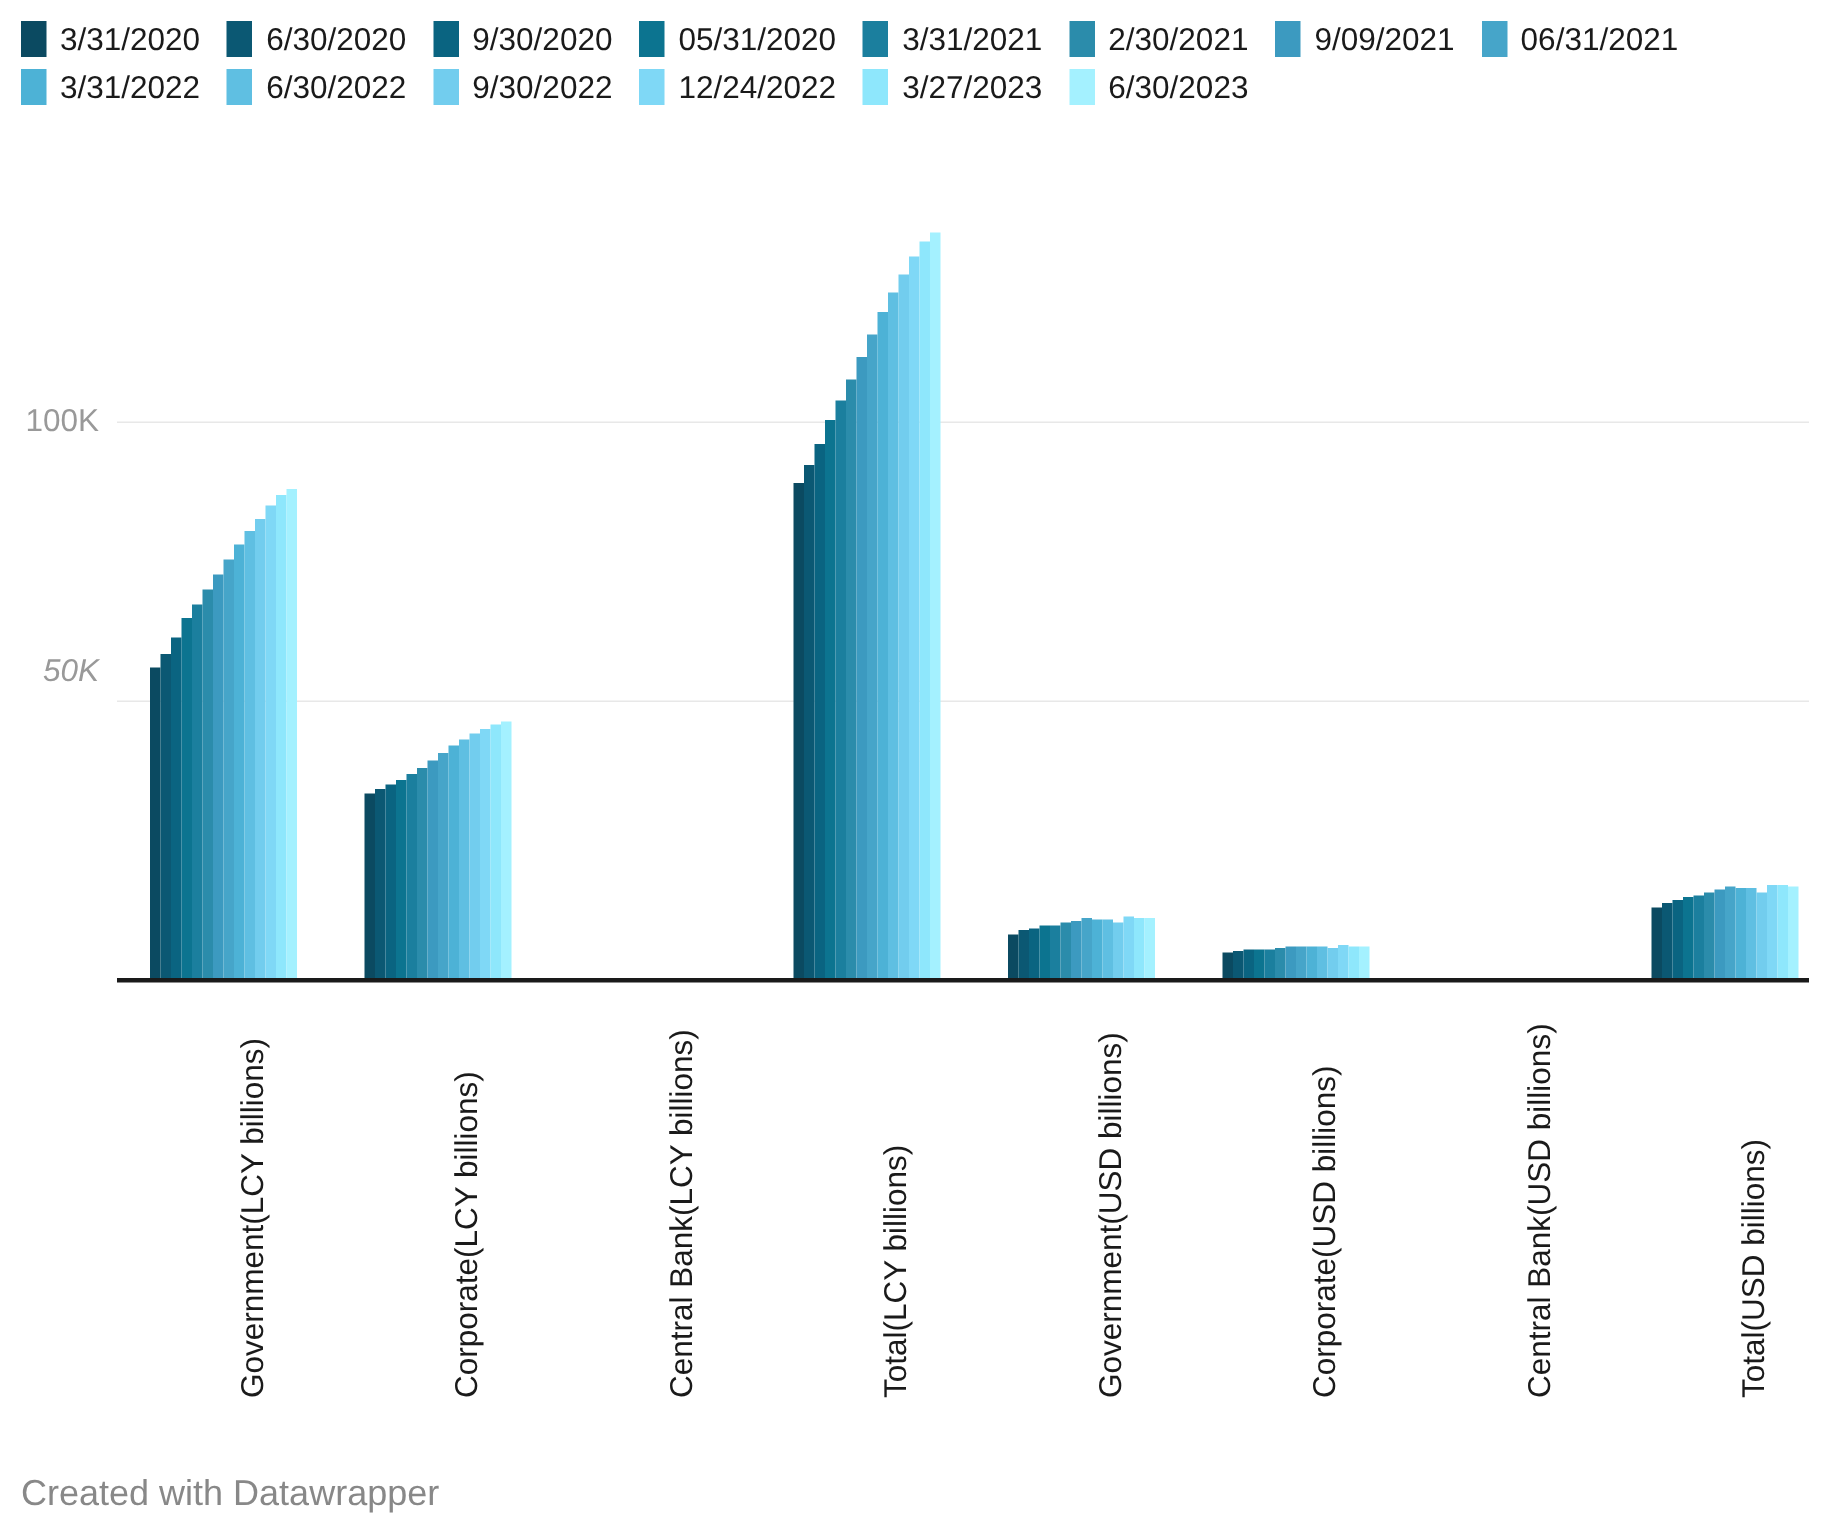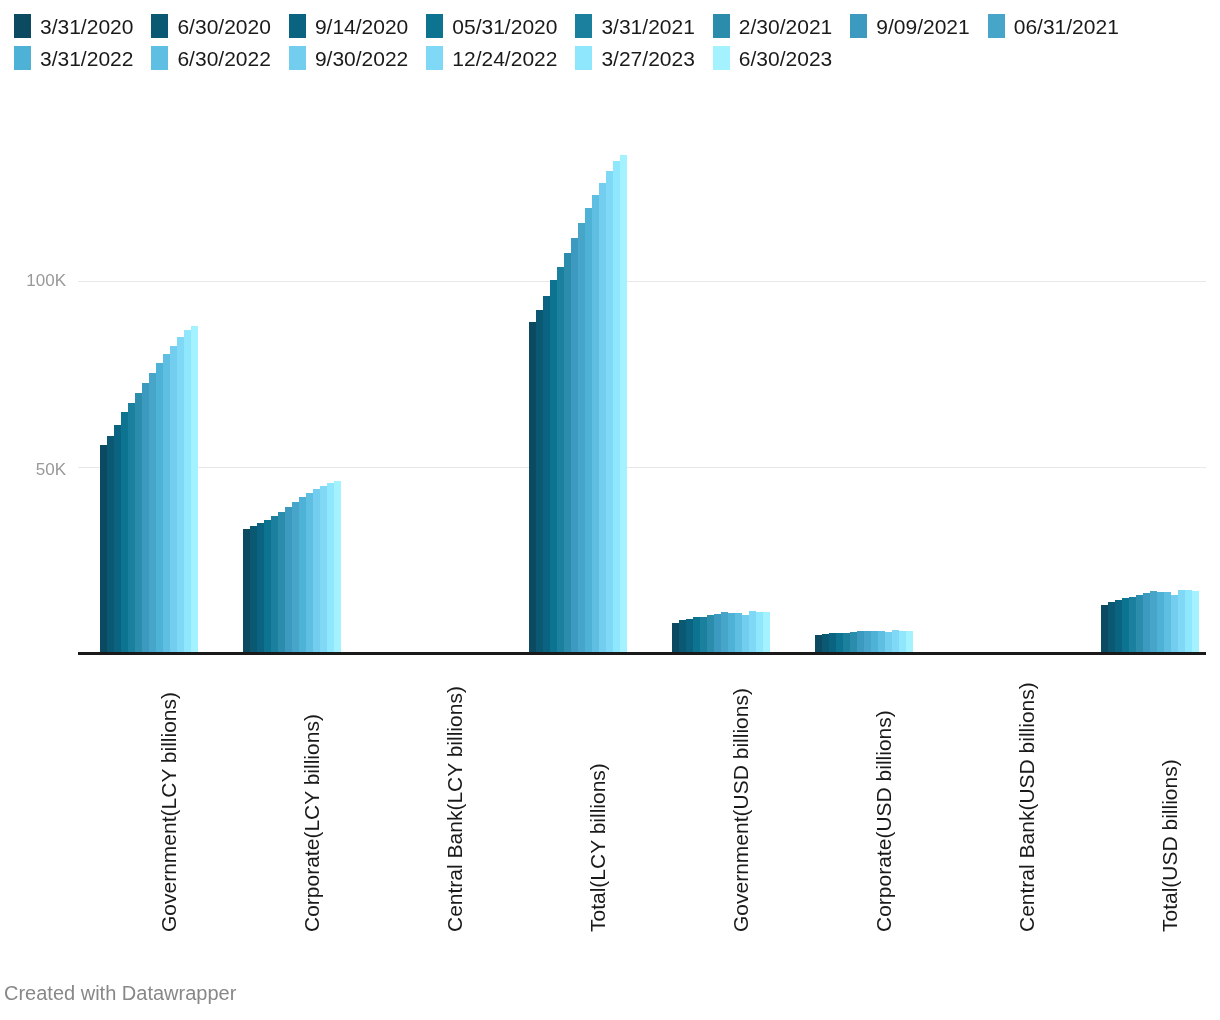--- a/index.html
+++ b/index.html
@@ -51,21 +51,21 @@
   .gridline {
     position: absolute;
     left: 78px;
     width: 1128px;
     height: 1px;
     background: #e8e8e8;
   }
   .ytick-label {
     position: absolute;
     right: 1154px;           
-    font-size: 17px;
+    font-size: 21px;
     color: #999999;
     white-space: nowrap;
     transform: translateY(-50%);
   }
   #axis-line {
     position: absolute;
     left: 78px; top: 542px;
     width: 1128px; height: 3px;
     background: #1a1a1a;
   }
@@ -96,40 +96,40 @@
     white-space: nowrap;
     font-size: 21px;
     color: #1a1a1a;
     left: 8px;
     top: 260px;
   }
 
   
   #footer {
     position: absolute;
-    left: 4px; top: 982px;
-    font-size: 20px;
+    left: 14px; top: 982px;
+    font-size: 24px;
     color: #888888;
   }
 </style>
 </head>
 <body>
 
 <div id="legend">
     <div class="legend-item">
       <span class="legend-swatch" style="background: rgb(11, 74, 97);"></span>
       <span class="legend-label">3/31/2020</span>
     </div>
     <div class="legend-item">
       <span class="legend-swatch" style="background: rgb(11, 88, 115);"></span>
       <span class="legend-label">6/30/2020</span>
     </div>
     <div class="legend-item">
       <span class="legend-swatch" style="background: rgb(10, 100, 129);"></span>
-      <span class="legend-label">9/14/2020</span>
+      <span class="legend-label">9/30/2020</span>
     </div>
     <div class="legend-item">
       <span class="legend-swatch" style="background: rgb(12, 116, 144);"></span>
       <span class="legend-label">05/31/2020</span>
     </div>
     <div class="legend-item">
       <span class="legend-swatch" style="background: rgb(27, 127, 158);"></span>
       <span class="legend-label">3/31/2021</span>
     </div>
     <div class="legend-item">
@@ -170,21 +170,21 @@
     </div>
   </div>
 
 <div id="plot">
   <div id="gridlines">
       <div class="gridline" style="top: 171px;"></div>
       <div class="gridline" style="top: 356.5px;"></div>
     </div>
   <div id="yticks">
       <div class="ytick-label" style="top: 171px;">100K</div>
-      <div class="ytick-label" style="top: 360px;">50K</div>
+      <div class="ytick-label" style="top: 338px; font-style: italic;">50K</div>
     </div>
   <div id="bars">
       <div class="bar-group" style="left: 100px; width: 98px;">
         <div class="bar" style="height: 207.018px; background: rgb(11, 74, 97);"></div>
         <div class="bar" style="height: 215.922px; background: rgb(11, 88, 115);"></div>
         <div class="bar" style="height: 227.052px; background: rgb(10, 100, 129);"></div>
         <div class="bar" style="height: 239.666px; background: rgb(12, 116, 144);"></div>
         <div class="bar" style="height: 248.57px; background: rgb(27, 127, 158);"></div>
         <div class="bar" style="height: 258.958px; background: rgb(43, 140, 171);"></div>
         <div class="bar" style="height: 268.975px; background: rgb(60, 154, 192);"></div>

